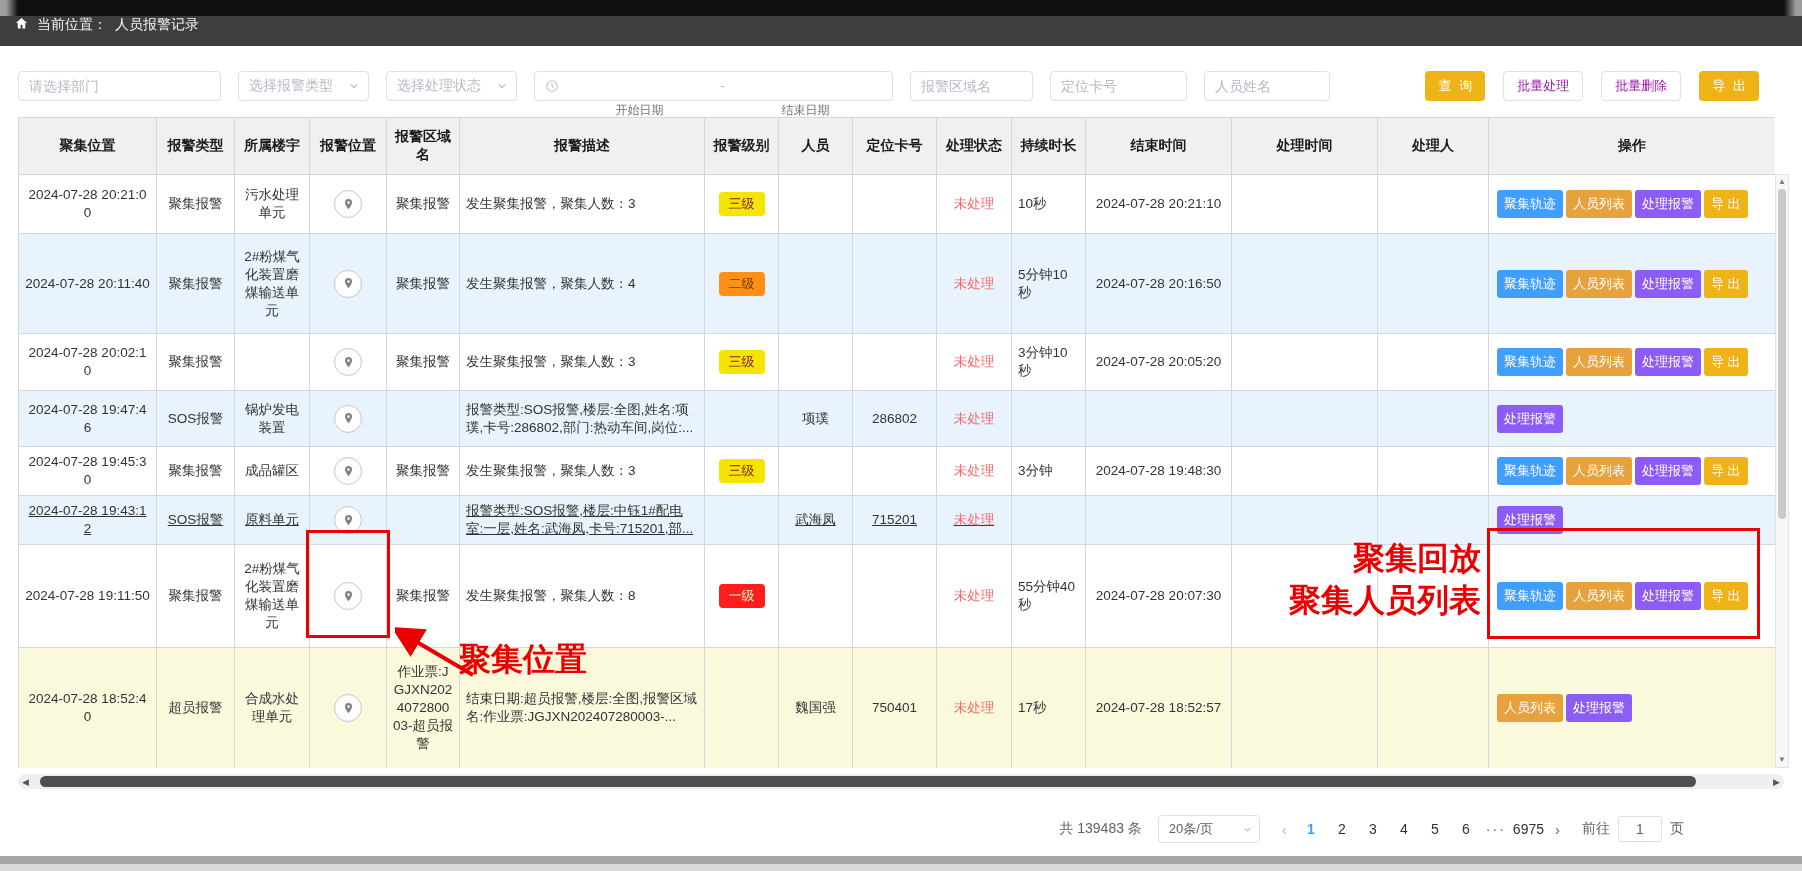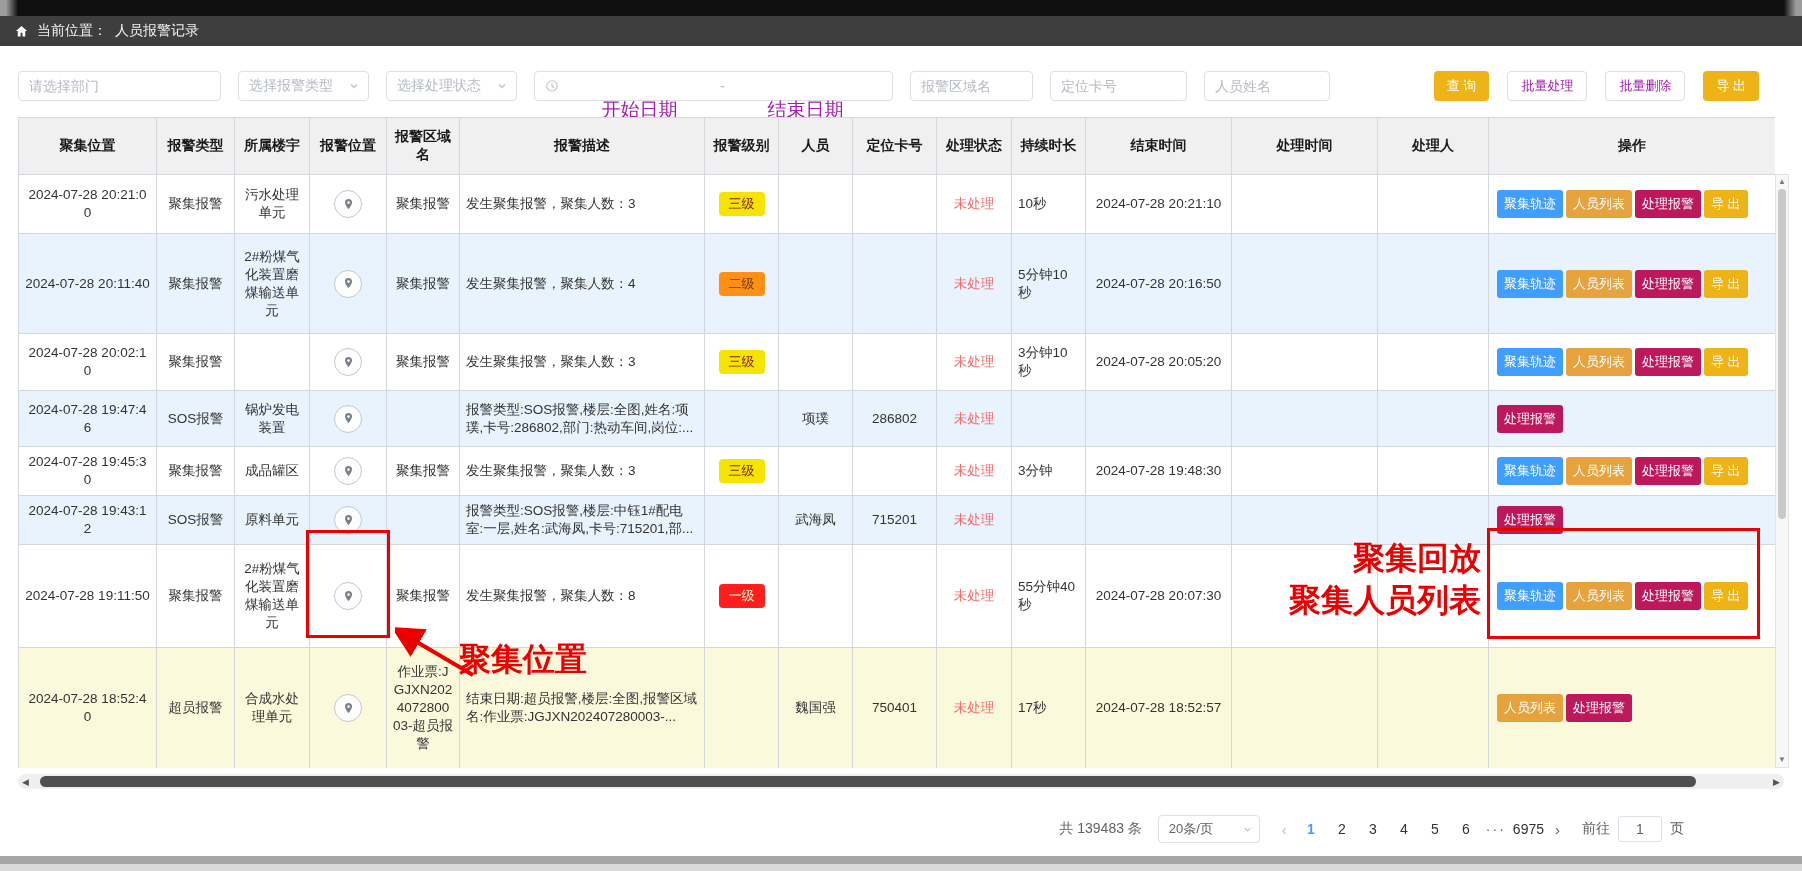--- a/index.html
+++ b/index.html
@@ -1,52 +1,52 @@
 <!DOCTYPE html>
 <html><head>
 <meta charset="utf-8">
 <style>
   *{margin:0;padding:0;box-sizing:border-box;}
   html,body{width:1802px;height:871px;}
   body{font-family:"Liberation Sans","DejaVu Sans",sans-serif;background:#a6a6a6;position:relative;overflow:hidden;}
   .top-strip{height:16px;background:linear-gradient(90deg,#9d9d9d 0,#9d9d9d 6px,#101010 18px,#101010 calc(100% - 18px),#9d9d9d calc(100% - 6px));}
-  .crumb{height:30px;background:#3e3e3e;display:flex;align-items:center;padding-left:14px;gap:8px;}
+  .crumb{height:30px;background:#3e3e3e;display:flex;padding-left:14px;gap:8px;}
   .crumb span{color:#f2f2f2;font-size:14px;}
   .content{height:810px;background:#ffffff;padding-top:24px;}
   
   .filter-bar{display:flex;align-items:center;margin:0 18px;gap:17px;height:32px;}
   .f-input{height:30px;border:1px solid #dcdfe6;border-radius:4px;padding:0 10px;font-size:14px;color:#333;font-family:inherit;outline:none;background:#fff;}
   .f-input::placeholder{color:#b6bac2;}
   .w-dept{width:203px}.w-area{width:123px}.w-card{width:137px}.w-name{width:126px}
   .f-select{width:131px;height:30px;border:1px solid #dcdfe6;border-radius:4px;display:flex;align-items:center;padding:0 8px 0 10px;background:#fff;cursor:pointer;}
   .f-select .ph{flex:1;font-size:14px;color:#b6bac2;}
   .f-daterange{width:359px;height:30px;border:1px solid #dcdfe6;border-radius:4px;display:flex;align-items:center;padding:0 10px;gap:4px;background:#fff;cursor:pointer;}
-  .f-daterange .ph{flex:1;text-align:center;font-size:19px;color:#a21caf;margin-top:48px;}
+  .f-daterange .ph{flex:1;text-align:center;font-size:12px;color:#737373;margin-top:48px;}
   .dsep{color:#b6bac2;font-size:14px;}
   .btn-group{margin-left:auto;display:flex;gap:18px;padding-right:25px;}
-  .btn{height:30px;border-radius:4px;font-size:13px;cursor:pointer;border:none;padding:0 13px;font-family:Liberation Sans, sans-serif;white-space:nowrap;}
+  .btn{height:30px;border-radius:4px;font-size:13px;cursor:pointer;border:none;padding:0 13px;font-family:Liberation Mono, monospace;white-space:nowrap;}
   .btn.gold{background:#eeb317;color:#fff;}
   .btn.plain{background:#fff;border:1px solid #dcdfe6;color:#a21caf;}
   
   .table-zone{display:flex;margin:15px 0 0 18px;}
   .table-viewport{width:1757px;height:651px;overflow:hidden;}
   table.alarm{border-collapse:collapse;table-layout:fixed;width:1757px;font-size:13.5px;color:#333;}
   .alarm th{background:#f0f0f0;font-size:14px;font-weight:bold;color:#1a1a1a;height:57px;border:1px solid #d4d7de;padding:4px;word-break:break-all;}
   .alarm td{border:1px solid #d4d7de;padding:6px;line-height:18px;word-break:break-all;vertical-align:middle;}
   td.ac{text-align:center;} td.al{text-align:left;}
   tr.stripe-white{background:#fff;} tr.stripe-blue{background:#e9f3fd;} tr.stripe-yellow{background:#fbf9dc;}
   .pin-btn{display:inline-flex;width:28px;height:28px;border:1px solid #c3c7cf;border-radius:50%;align-items:center;justify-content:center;background:#fdfdfd;cursor:pointer;}
   .lvl{display:inline-block;padding:3px 10px;border-radius:4px;font-size:13px;}
   .lvl-yellow{background:#f5e400;color:#7f1d1d;}
   .lvl-orange{background:#ff9015;color:#6b3c00;}
   .lvl-red{background:#ff1d1d;color:#fef9c3;}
   .status-red{color:#f56c6c;}
   td.actions{padding:6px 4px 6px 8px;}
   .abtn{border:none;border-radius:3px;color:#fff;font-size:13px;padding:5px 7px;margin:2px 3px 2px 0;cursor:pointer;font-family:inherit;white-space:nowrap;}
-  .abtn.blue{background:#409eff}.abtn.orange{background:#e6a23c}.abtn.green{background:#be185d}.abtn.gold{background:#eeb317}
+  .abtn.blue{background:#409eff}.abtn.orange{background:#e6a23c}.abtn.green{background:#8b5cf6}.abtn.gold{background:#eeb317}
   
   .v-scroll{width:14px;height:594px;margin-top:57px;background:#f7f7f7;border:1px solid #e3e3e3;display:flex;flex-direction:column;align-items:center;}
   .v-arrow{font-size:8px;color:#7a7a7a;line-height:14px;cursor:pointer;}
   .v-thumb{width:8px;border-radius:4px;background:#c9c9c9;height:330px;margin-bottom:auto;cursor:pointer;}
   
   .h-scroll{margin:6px 18px 0;height:15px;background:#efefef;border-radius:8px;display:flex;align-items:center;position:relative;padding:0 4px;justify-content:space-between;}
   .h-arrow{font-size:9px;color:#555;cursor:pointer;}
   .h-thumb{position:absolute;left:22px;width:calc(100% - 110px);height:11px;background:#4f4f4f;border-radius:6px;cursor:pointer;}
   
   .pager{margin-top:26px;display:flex;align-items:center;justify-content:flex-end;padding-right:118px;gap:16px;font-size:14px;color:#606266;}
@@ -255,21 +255,21 @@
               <td class="ac"><span class="lvl lvl-yellow">三级</span></td>
               <td class="ac"></td>
               <td class="ac"></td>
               <td class="ac"><span class="status-red">未处理</span></td>
               <td class="al">3分钟</td>
               <td class="ac">2024-07-28 19:48:30</td>
               <td class="ac"></td>
               <td class="ac"></td>
               <td class="al actions"><button class="abtn blue">聚集轨迹</button><button class="abtn orange">人员列表</button><button class="abtn green">处理报警</button><button class="abtn gold">导 出</button></td>
             </tr>
-            <tr class="stripe-blue" style="height: 49px;">
+            <tr class="stripe-blue" style="height: 49px; text-decoration: underline;">
               <td class="ac">2024-07-28 19:43:12</td>
               <td class="ac">SOS报警</td>
               <td class="ac">原料单元</td>
               <td class="ac"><span class="pin-btn">
                   <svg viewBox="0 0 24 24" width="13" height="13" fill="#7a8087">
                     <path d="M12 2a6.5 6.5 0 0 0-6.5 6.5C5.5 13 12 21 12 21s6.5-8 6.5-12.5A6.5 6.5 0 0 0 12 2zm0 9a2.5 2.5 0 1 1 0-5 2.5 2.5 0 0 1 0 5z"></path>
                   </svg>
                 </span></td>
               <td class="ac"></td>
               <td class="al">报警类型:SOS报警,楼层:中钰1#配电室:一层,姓名:武海凤,卡号:715201,部...</td>

